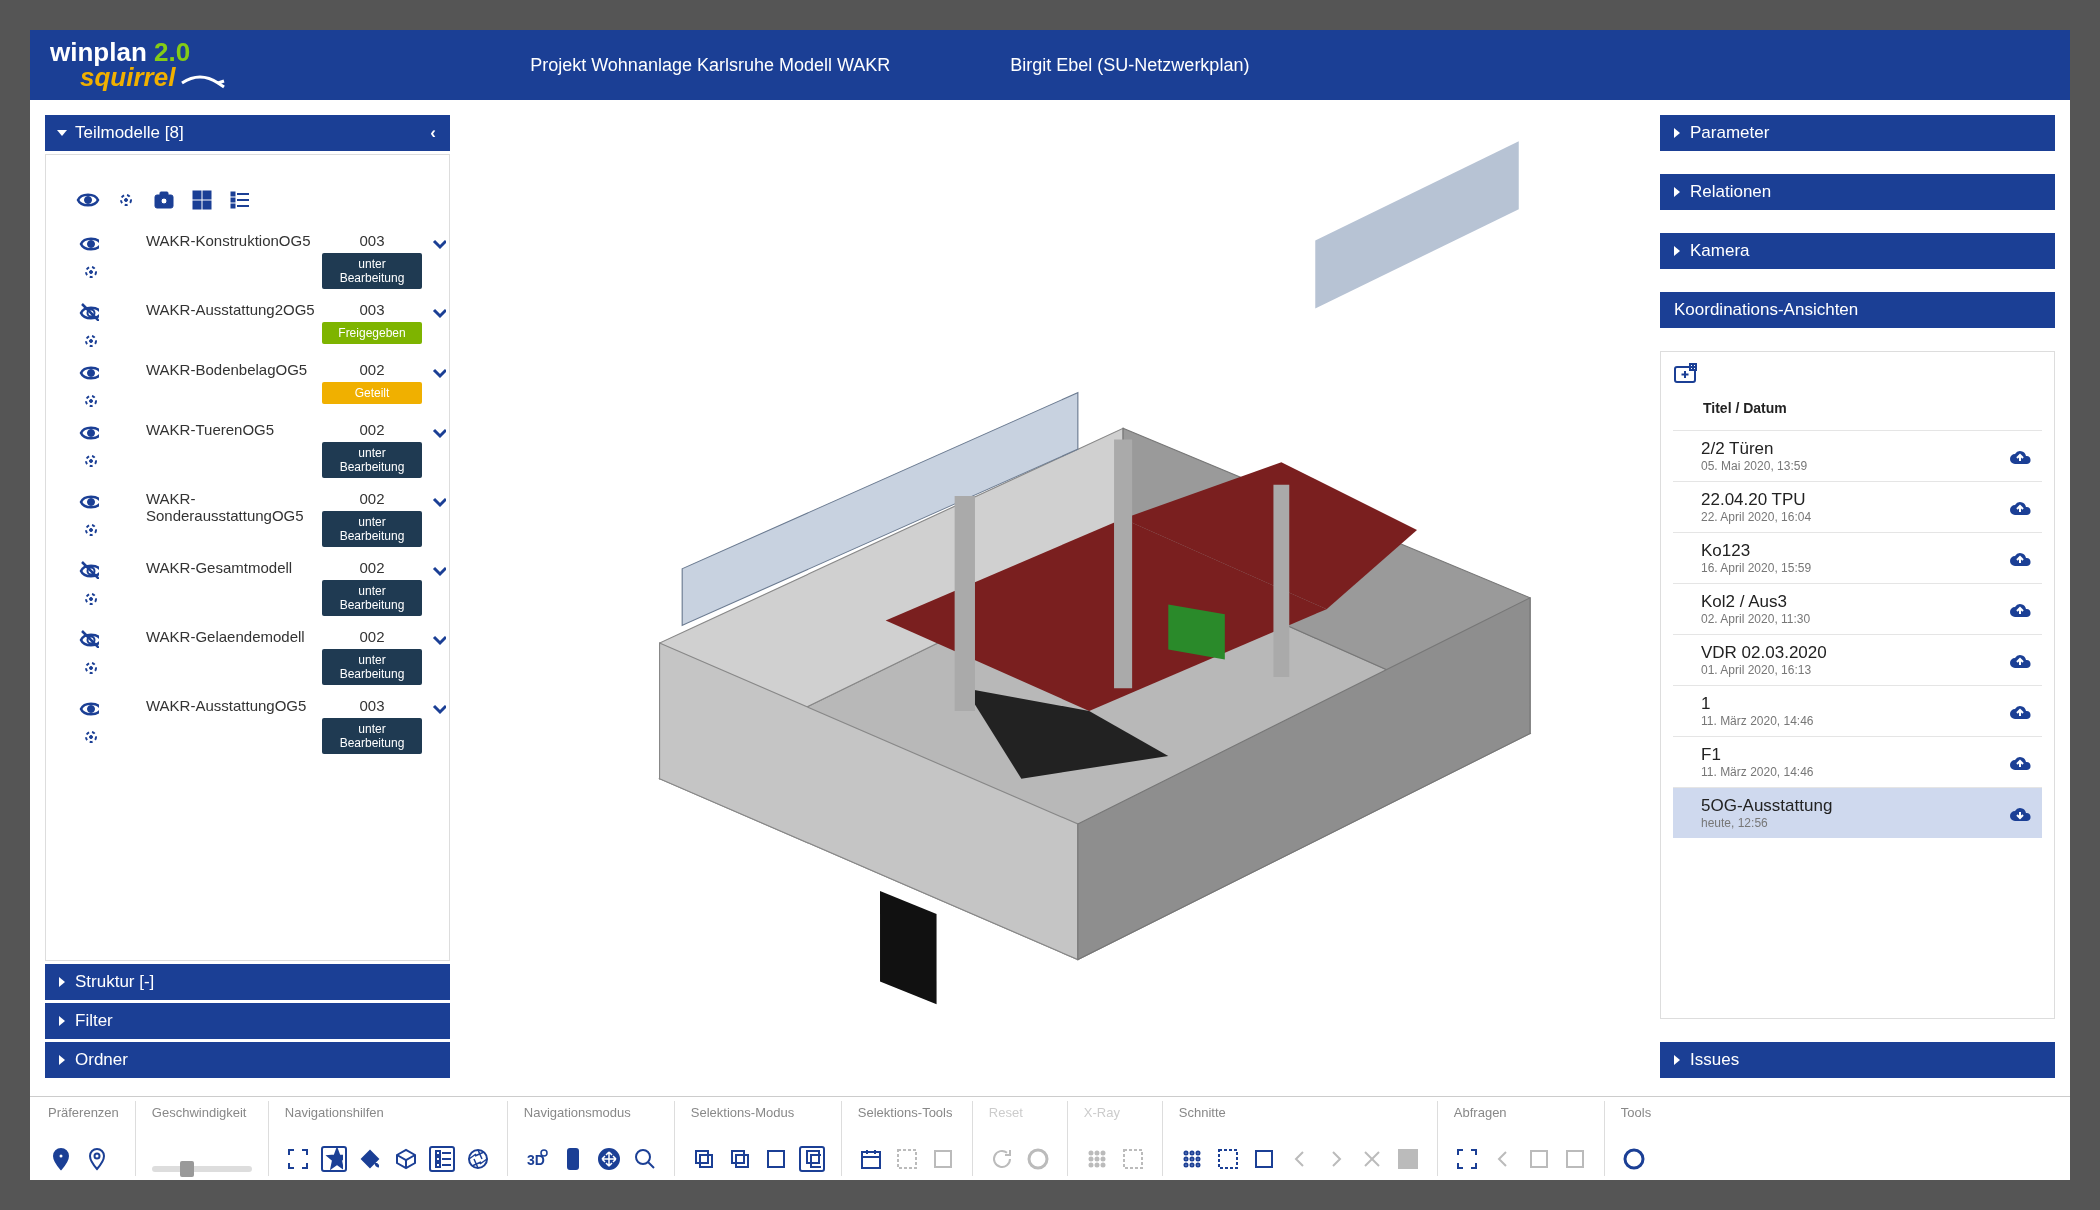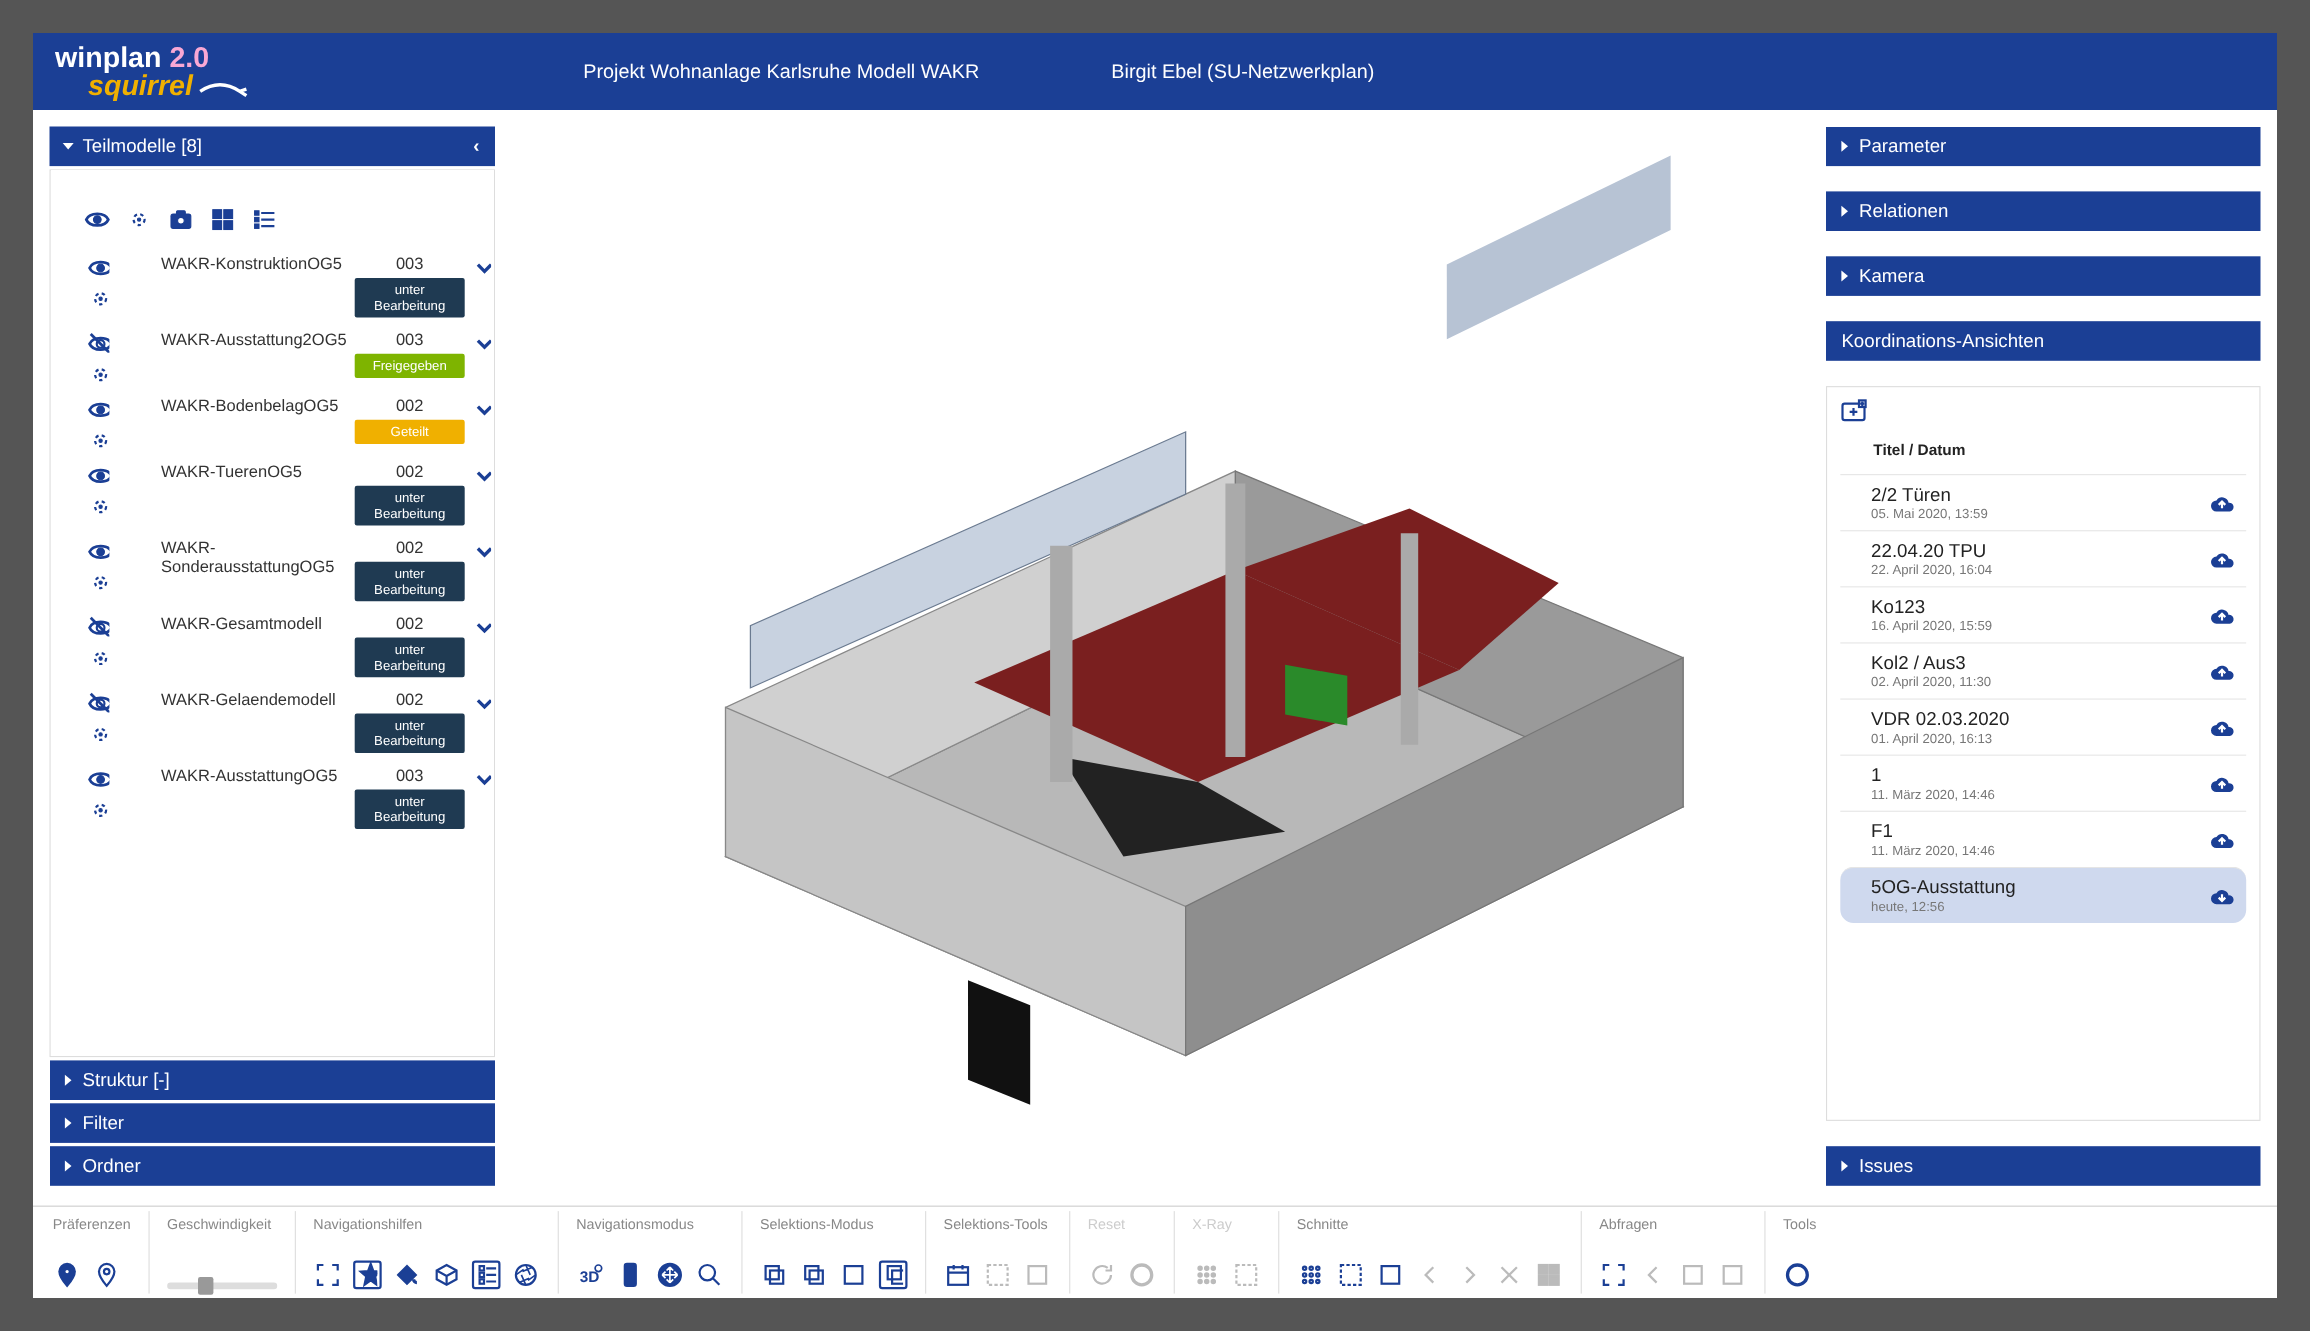--- a/index.html
+++ b/index.html
@@ -3,21 +3,21 @@
 <meta charset="utf-8">
 <style>
 * { box-sizing: border-box; margin: 0; padding: 0; font-family: Arial, Helvetica, sans-serif; }
 body { background: #555; width: 2100px; height: 1210px; overflow: hidden; position: relative; }
 .frame { position: absolute; left: 30px; top: 30px; right: 30px; bottom: 30px; background: #fff; display: flex; flex-direction: column; }
 
 
 .header { background: #1b3f95; color: #fff; height: 70px; display: flex; align-items: center; padding: 0 20px; }
 .logo { font-size: 26px; font-weight: bold; display: flex; flex-direction: column; line-height: 0.95; }
 .logo .l1 { color: #fff; }
-.logo .l1 .v { color: #f9a8d4; font-weight: bold; }
+.logo .l1 .v { color: #84cc16; font-weight: bold; }
 .logo .l2 { color: #f0b000; font-style: italic; font-family: cursive; padding-left: 30px; position: relative;}
 .logo .l2 svg { position:absolute; right:-40px; top:10px;}
 .header .proj { margin-left: 340px; font-size: 18px; }
 .header .user { margin-left: 120px; font-size: 18px; }
 
 
 .body { flex: 1; display: flex; position: relative; padding: 15px 0; }
 .left { width: 430px; padding: 0 10px 0 15px; display: flex; flex-direction: column; }
 .center { flex: 1; position: relative; background: #fff; }
 .right { width: 420px; padding: 0 15px 0 10px; display: flex; flex-direction: column; gap: 20px; }
@@ -42,21 +42,21 @@
 .badge.frei { background: #7eb400; }
 .badge.geteilt { background: #f0b000; }
 .model-row .expand svg{ width:18px;height:18px; stroke:#1b3f95; fill:none; stroke-width:3;}
 .eye-col { display:flex; flex-direction:column; gap:8px; align-items:center;}
 
 
 .right-body { flex: 1; background: #fff; border: 1px solid #ddd; padding: 10px 12px; overflow: auto; margin-bottom:3px; }
 .addbox svg { width:28px;height:24px; stroke:#1b3f95; fill:none; stroke-width:2;}
 .rh { padding: 10px 6px 14px 30px; font-weight: bold; font-size: 14px; color:#222;}
 .view-row { display: flex; align-items: center; padding: 8px 8px; border-top: 1px solid #e5e5e5; cursor:pointer;}
-.view-row.sel { background: #cfd9ee; border-radius:12px;}
+.view-row.sel { background: #cfd9ee; border-radius:0;}
 .view-row .info { flex: 1; padding-left: 20px;}
 .view-row .t { font-size: 17px; color:#222;}
 .view-row .d { font-size: 12px; color:#777;}
 .cloud { width:26px;height:20px; fill:#1b3f95; }
 
 
 .threed { position: absolute; inset: 0; display:flex; align-items:center; justify-content:center;}
 .threed svg { width: 95%; height: 95%; }
 
 

